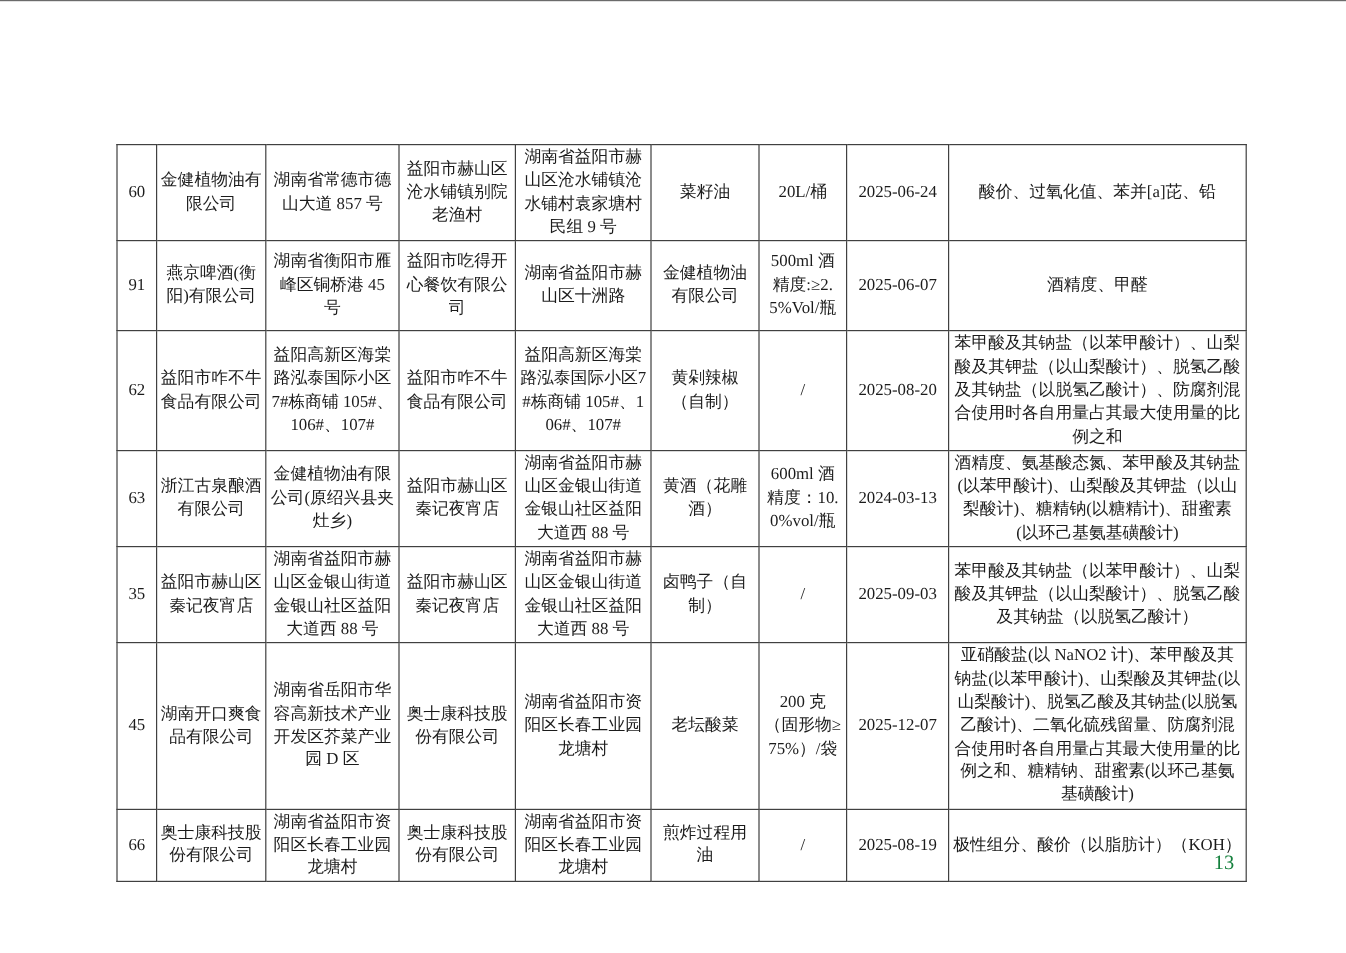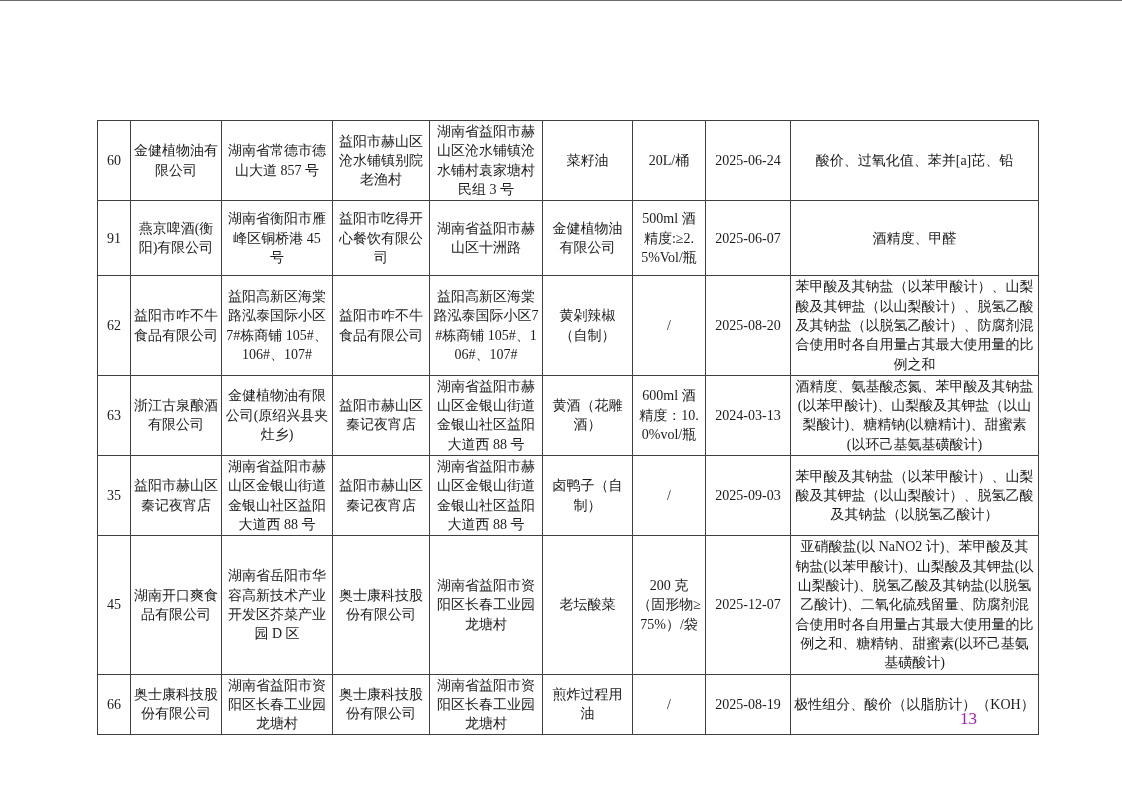--- a/index.html
+++ b/index.html
@@ -43,26 +43,26 @@
   td.c-date { white-space: nowrap; margin-top: 24px; }
   tr.r-60 { height: 74px; }
   tr.r-61 { height: 75px; }
   tr.r-62 { height: 80px; }
   tr.r-63 { height: 80px; }
   tr.r-64 { height: 69px; }
   tr.r-65 { height: 111px; }
   tr.r-66 { height: 55px; }
   .page-number {
     position: absolute;
-    left: 960px;
+    left: 998px;
     top: 708px;
     width: 44px;
-    text-align: left;
+    text-align: center;
     font-size: 17px;
-    color: #a21caf;
+    color: #15803d;
   }
 </style>
 </head>
 <body>
 
 <div class="page">
 
   <table class="doc-table">
     <colgroup>
       <col style="width:33px">
@@ -74,21 +74,21 @@
       <col style="width:73px">
       <col style="width:85px">
       <col style="width:248px">
     </colgroup>
     <tbody>
       <tr class="r-60">
         <td>60</td>
         <td>金健植物油有限公司</td>
         <td>湖南省常德市德山大道 857 号</td>
         <td>益阳市赫山区沧水铺镇别院老渔村</td>
-        <td>湖南省益阳市赫山区沧水铺镇沧水铺村袁家塘村民组 3 号</td>
+        <td>湖南省益阳市赫山区沧水铺镇沧水铺村袁家塘村民组 9 号</td>
         <td>菜籽油</td>
         <td>20L/桶</td>
         <td class="c-date">2025-06-24</td>
         <td>酸价、过氧化值、苯并[a]芘、铅</td>
       </tr>
       <tr class="r-61">
         <td>91</td>
         <td>燕京啤酒(衡阳)有限公司</td>
         <td>湖南省衡阳市雁峰区铜桥港 45 号</td>
         <td>益阳市吃得开心餐饮有限公司</td>

